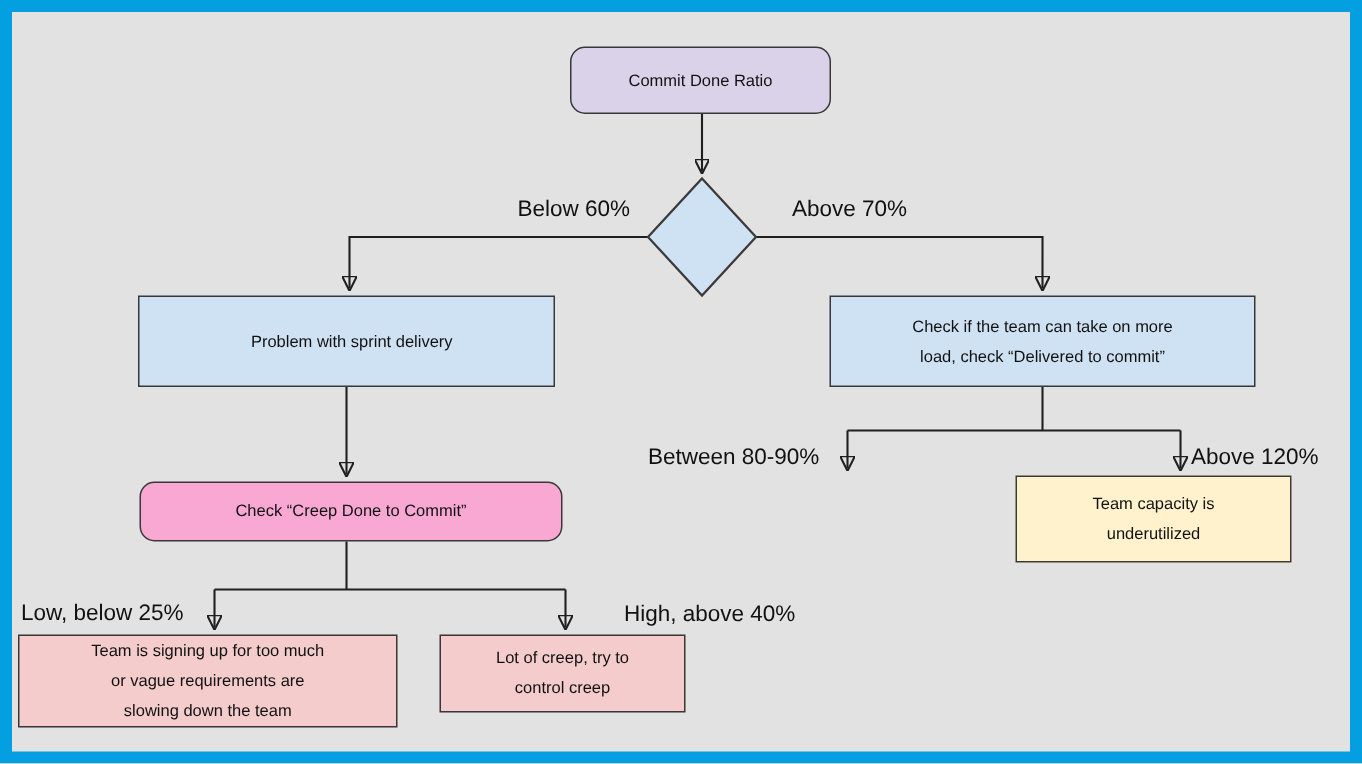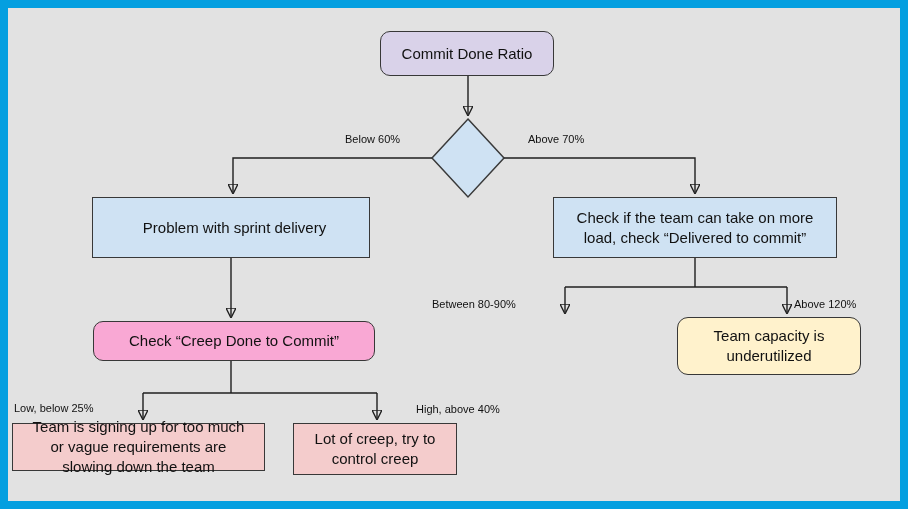--- a/index.html
+++ b/index.html
@@ -33,34 +33,34 @@
   }
   .node {
     position: absolute;
     box-sizing: border-box;
     border: 1.5px solid #383838;
     display: flex;
     align-items: center;
     justify-content: center;
     text-align: center;
     color: #111111;
-    font-size: 15px;
+    font-size: 11px;
     line-height: 20px;
     padding: 2px 6px;
   }
   .node span {
     white-space: pre-line;
   }
   .rounded {
     border-radius: 10px;
   }
   .edge-label {
     position: absolute;
     color: #111111;
-    font-size: 11px;
+    font-size: 15px;
     line-height: 17px;
     white-space: nowrap;
   }
 </style>
 </head>
 <body>
 
 <div class="canvas" style="border-color: rgb(4, 159, 224); background-color: rgb(226, 226, 226);">
 
   <svg class="connectors" width="892" height="493" viewBox="0 0 892 493">
@@ -96,33 +96,33 @@
 
   <div class="node" style="left: 545px; top: 189px; width: 284px; height: 61px; background-color: rgb(207, 226, 243);">
     <span>Check if the team can take on more
 load, check “Delivered to commit”</span>
   </div>
 
   <div class="node rounded" style="left: 85px; top: 313px; width: 282px; height: 40px; background-color: #f9a8d4;">
     <span>Check “Creep Done to Commit”</span>
   </div>
 
-  <div class="node" style="left: 4px; top: 415px; width: 253px; height: 48px; background-color: rgb(244, 204, 204);">
+  <div class="node" style="left: 4px; top: 415px; width: 253px; height: 62px; background-color: rgb(244, 204, 204);">
     <span>Team is signing up for too much
 or vague requirements are
 slowing down the team</span>
   </div>
 
   <div class="node" style="left: 285px; top: 415px; width: 164px; height: 52px; background-color: rgb(244, 204, 204);">
     <span>Lot of creep, try to
 control creep</span>
   </div>
 
 
-  <div class="node" style="left: 669px; top: 309px; width: 184px; height: 58px; background-color: rgb(255, 242, 204); border-radius: 11px;">
+  <div class="node" style="left: 669px; top: 309px; width: 184px; height: 58px; background-color: rgb(255, 242, 204);">
     <span>Team capacity is
 underutilized</span>
   </div>
 
   <div class="edge-label" style="left:337px; top:123px;">Below 60%</div>
   <div class="edge-label" style="left:520px; top:123px;">Above 70%</div>
   <div class="edge-label" style="left:424px; top:288px;">Between 80-90%</div>
   <div class="edge-label" style="left:786px; top:288px;">Above 120%</div>
   <div class="edge-label" style="left:6px; top:392px;">Low, below 25%</div>
   <div class="edge-label" style="left:376px; top:393px;margin-left:32px;">High, above 40%</div>

